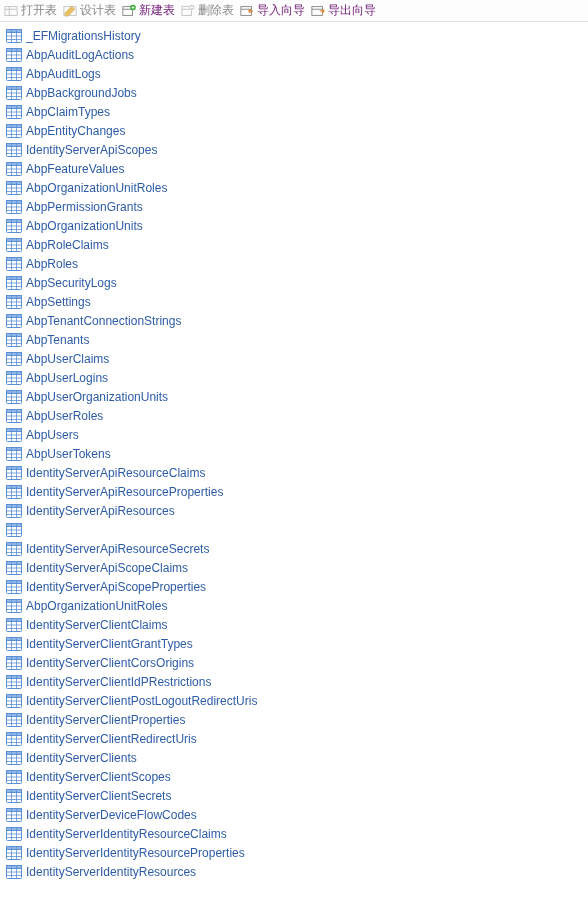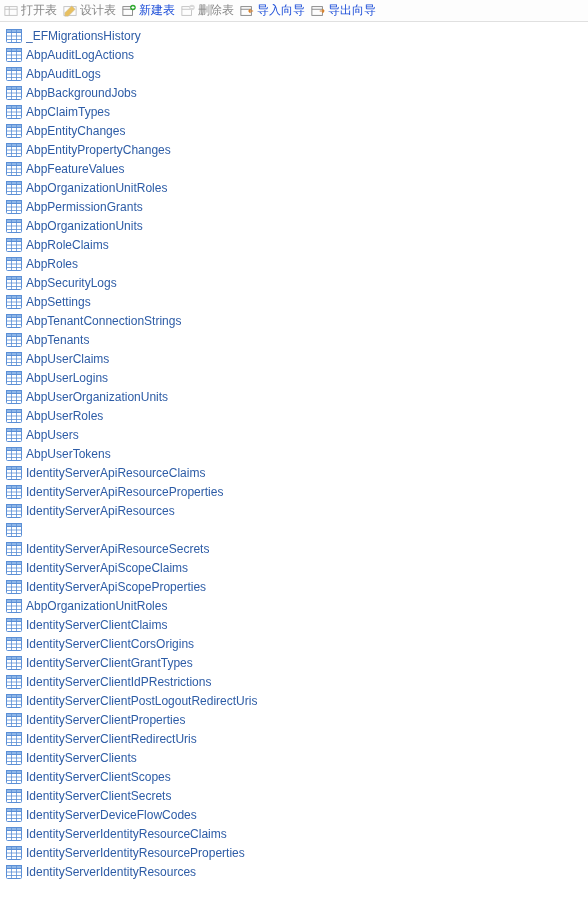--- a/index.html
+++ b/index.html
@@ -24,21 +24,21 @@
   }
   .tool-item {
     display: flex;
     align-items: center;
     gap: 3px;
     color: #888888;
     cursor: default;
     user-select: none;
     white-space: nowrap;
   }
-  .tool-item.enabled { color: #1d4ed8; cursor: pointer; }
+  .tool-item.enabled { color: #701a75; cursor: pointer; }
   .tool-icon {
     width: 14px;
     height: 14px;
     flex-shrink: 0;
     display: inline-flex;
     align-items: center;
     justify-content: center;
   }
   .table-list {
     padding: 2px 0;
@@ -171,21 +171,21 @@
     <div class="table-row">
       <span class="table-icon"><svg width="16" height="14">
           <use href="#tbl-icon"></use>
         </svg></span>
       <span class="table-name">AbpEntityChanges</span>
     </div>
     <div class="table-row">
       <span class="table-icon"><svg width="16" height="14">
           <use href="#tbl-icon"></use>
         </svg></span>
-      <span class="table-name">AbpEntityPropertyChanges</span>
+      <span class="table-name">IdentityServerApiScopes</span>
     </div>
     <div class="table-row">
       <span class="table-icon"><svg width="16" height="14">
           <use href="#tbl-icon"></use>
         </svg></span>
       <span class="table-name">AbpFeatureValues</span>
     </div>
     <div class="table-row">
       <span class="table-icon"><svg width="16" height="14">
           <use href="#tbl-icon"></use>
@@ -326,27 +326,27 @@
     <div class="table-row">
       <span class="table-icon"><svg width="16" height="14">
           <use href="#tbl-icon"></use>
         </svg></span>
       <span class="table-name">IdentityServerClientClaims</span>
     </div>
     <div class="table-row">
       <span class="table-icon"><svg width="16" height="14">
           <use href="#tbl-icon"></use>
         </svg></span>
+      <span class="table-name">IdentityServerClientGrantTypes</span>
+    </div>
+    <div class="table-row">
+      <span class="table-icon"><svg width="16" height="14">
+          <use href="#tbl-icon"></use>
+        </svg></span>
       <span class="table-name">IdentityServerClientCorsOrigins</span>
-    </div>
-    <div class="table-row">
-      <span class="table-icon"><svg width="16" height="14">
-          <use href="#tbl-icon"></use>
-        </svg></span>
-      <span class="table-name">IdentityServerClientGrantTypes</span>
     </div>
     <div class="table-row">
       <span class="table-icon"><svg width="16" height="14">
           <use href="#tbl-icon"></use>
         </svg></span>
       <span class="table-name">IdentityServerClientIdPRestrictions</span>
     </div>
     <div class="table-row">
       <span class="table-icon"><svg width="16" height="14">
           <use href="#tbl-icon"></use>

